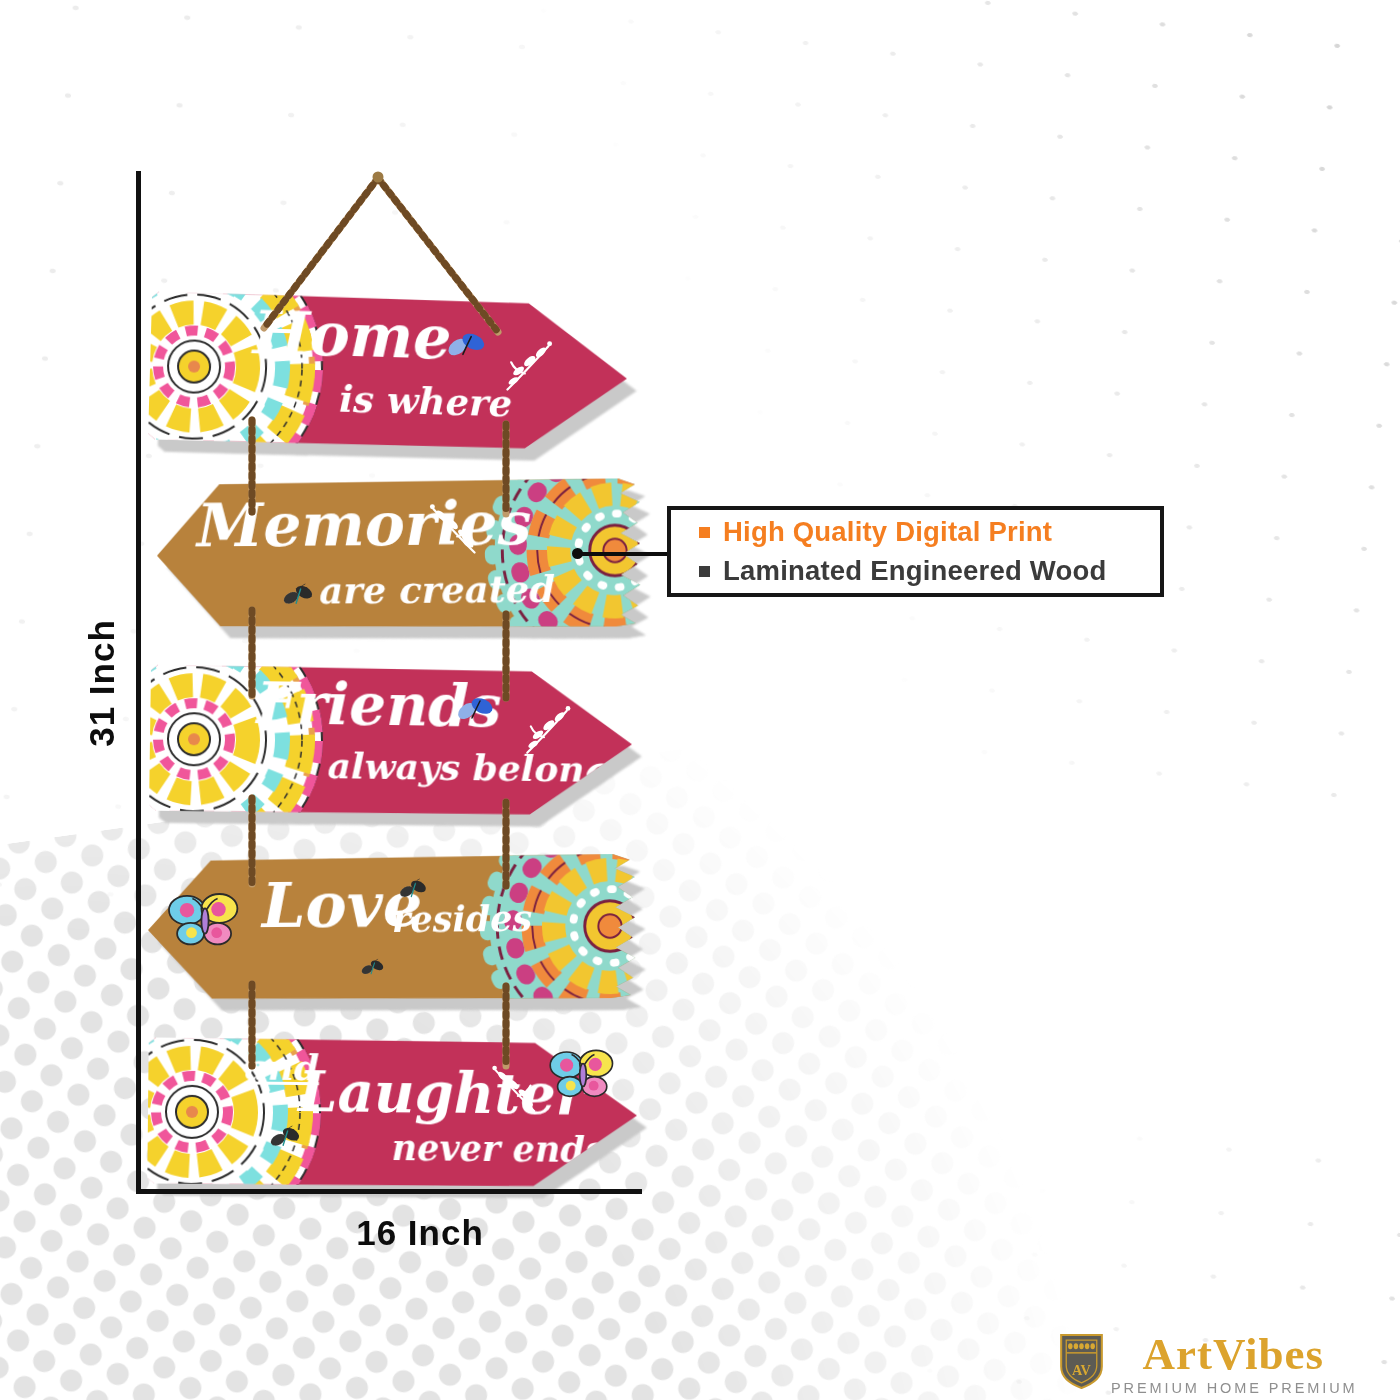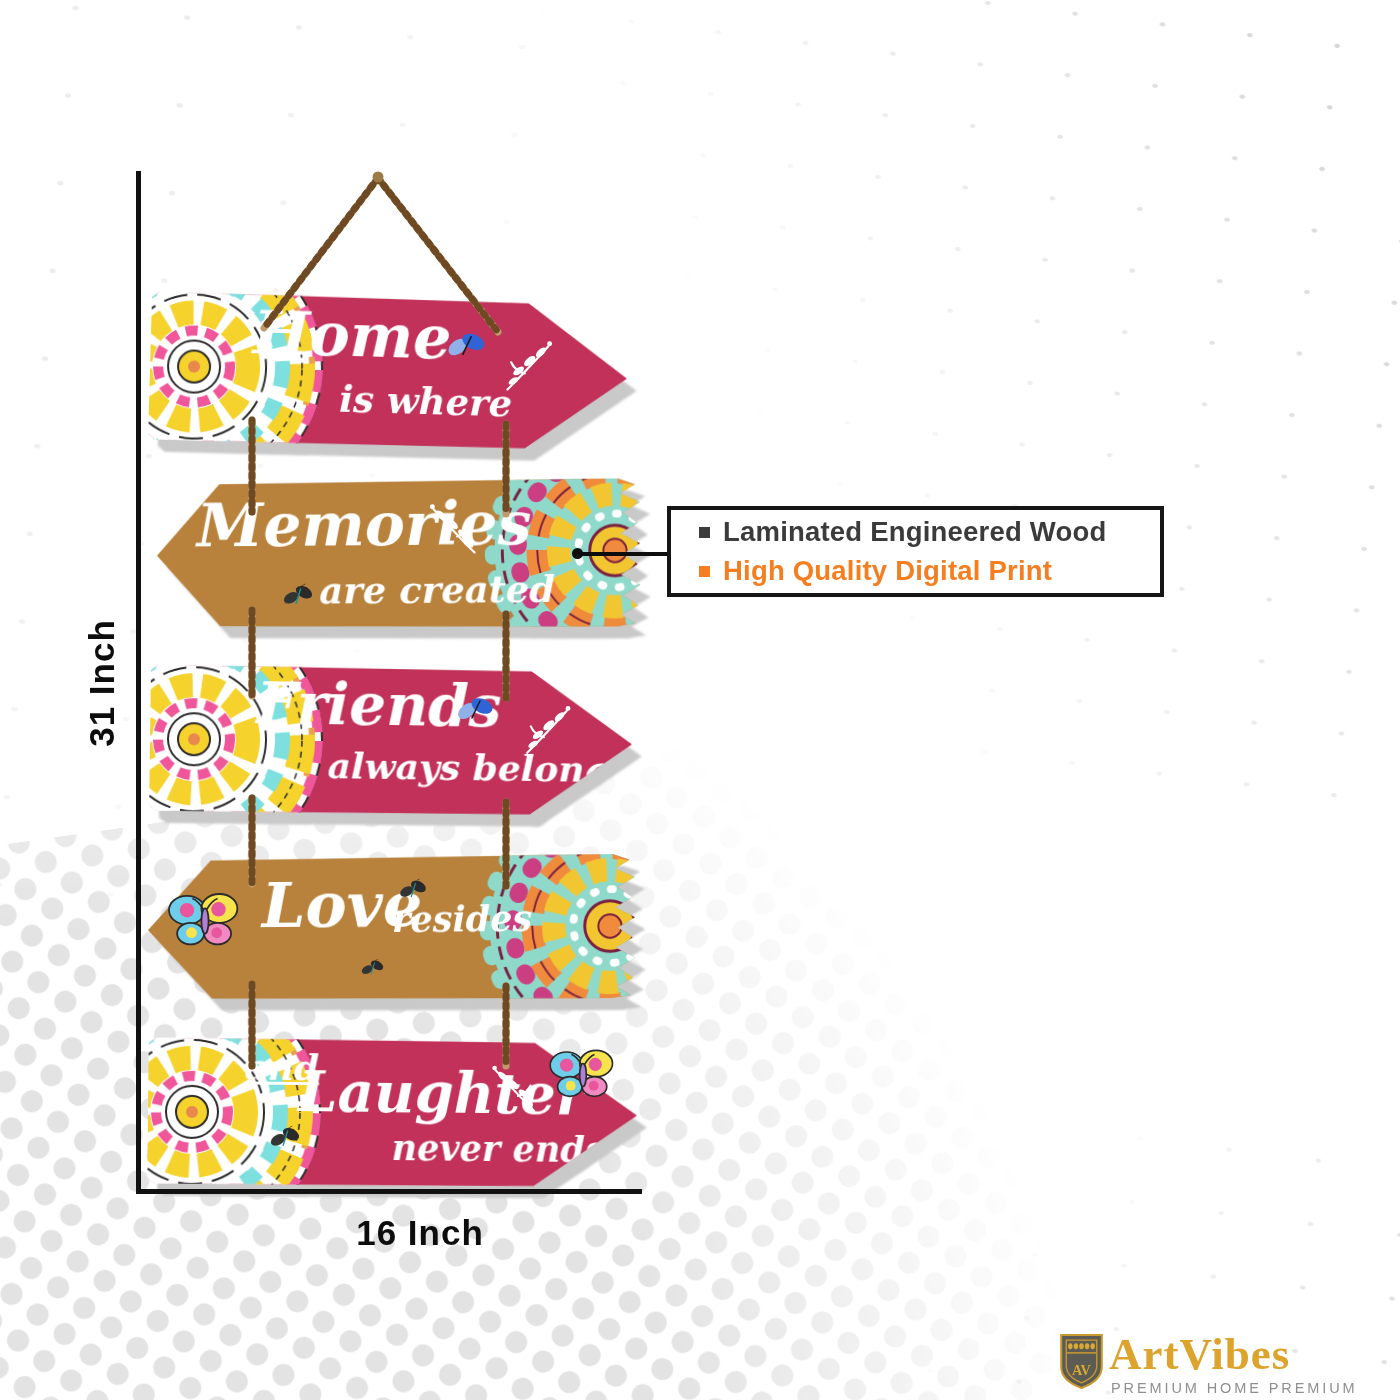--- a/index.html
+++ b/index.html
@@ -75,21 +75,21 @@
            justify-content:center;gap:7px;padding-left:28px;box-sizing:border-box;}
   .callout-row{display:flex;align-items:center;font-weight:bold;font-size:27.5px;letter-spacing:.2px;}
   .bullet{width:11px;height:11px;margin-right:13px;flex:0 0 auto;}
   .row-dark{color:#3b3b3b;} .row-dark .bullet{background:#3b3b3b;}
   .row-orange{color:#f57e20;} .row-orange .bullet{background:#f57e20;}
   .connector-line{position:absolute;left:578px;top:552px;width:90px;height:4px;background:#0d0d0d;z-index:8;}
   .connector-dot{position:absolute;left:572px;top:548px;width:11px;height:11px;border-radius:50%;background:#0d0d0d;z-index:8;}
   
   .brand{position:absolute;left:1058px;top:1332px;display:flex;align-items:flex-start;z-index:6;}
   .brand-shield{width:47px;height:59px;margin-right:4px;}
-  .brand-texts{display:flex;flex-direction:column;}
+  .brand-texts{display:flex;flex-direction:column;text-align:center;}
   .brand-name{font-family:"Liberation Serif",serif;font-weight:bold;font-size:45px;line-height:1;
               color:#dca32d;letter-spacing:1px;}
   .brand-tagline{font-size:14.5px;color:#8f8f8f;letter-spacing:2.9px;margin-top:3px;margin-left:2px;}
 </style>
 </head>
 <body>
 
 <svg width="0" height="0" style="position:absolute">
   <defs>
     <symbol id="sym-mandala" viewBox="-140 -140 280 280">
@@ -303,27 +303,27 @@
     </svg>
 
   <div class="dim dim-vline"></div>
   <div class="dim dim-hline"></div>
   <div class="dim dim-label dim-h">31 Inch</div>
   <div class="dim dim-label dim-w">16 Inch</div>
 
   <div class="connector-dot"></div>
   <div class="connector-line"></div>
   <div class="callout">
+    <div class="callout-row row-orange">
+      <span class="bullet"></span>
+      <span>High Quality Digital Print</span>
+    </div>
     <div class="callout-row row-dark">
       <span class="bullet"></span>
       <span>Laminated Engineered Wood</span>
-    </div>
-    <div class="callout-row row-orange">
-      <span class="bullet"></span>
-      <span>High Quality Digital Print</span>
     </div>
   </div>
 
   <div class="brand">
     <svg class="brand-shield" viewBox="0 0 46 58">
       <path d="M3,3 H43 V34 Q43,48 23,55 Q3,48 3,34 Z" fill="#5c5b54" stroke="#c99a2e" stroke-width="2"></path>
       <path d="M8,8 H38 V33 Q38,44 23,50 Q8,44 8,33 Z" fill="none" stroke="#c99a2e" stroke-width="1.3"></path>
       <g fill="#d8a832">
         <ellipse cx="12" cy="14" rx="2.2" ry="3"></ellipse>
           <ellipse cx="17.5" cy="14" rx="2.2" ry="3"></ellipse>

